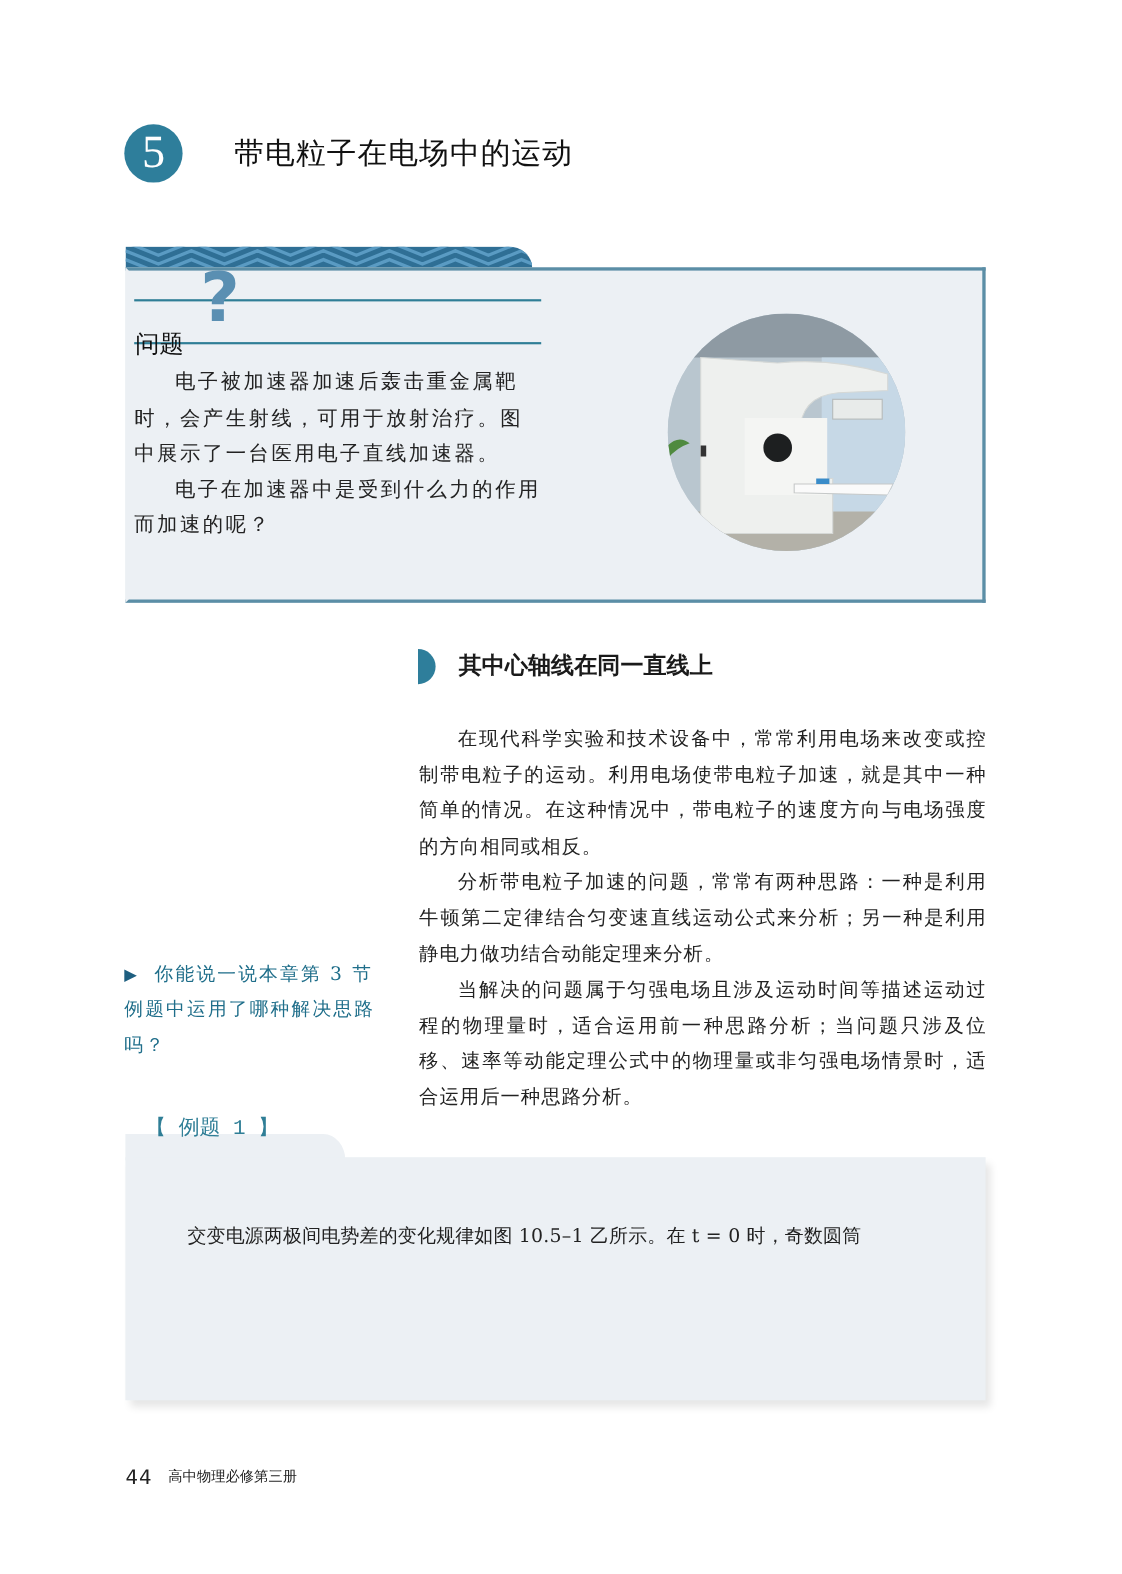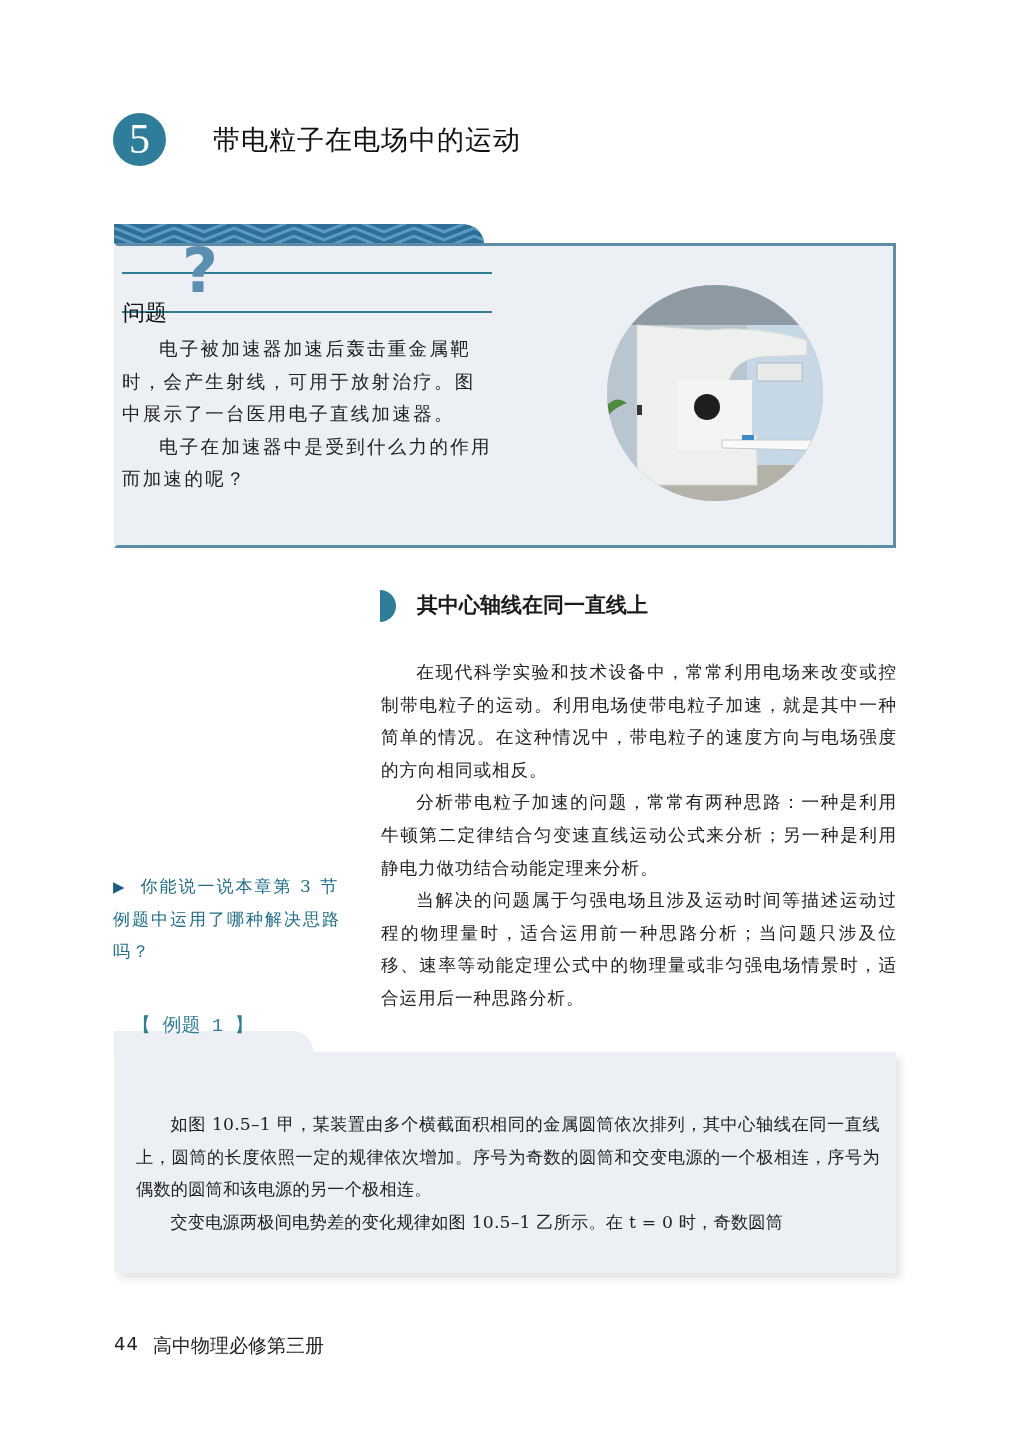--- a/index.html
+++ b/index.html
@@ -16,21 +16,21 @@
   
   .qbox-band { position: absolute; left: 114px; top: 224px; width: 370px; height: 20px; overflow: hidden;
                border-top-right-radius: 22px 20px; }
   .qbox-band svg { display: block; }
   .qbox { position: absolute; left: 114px; top: 243px; width: 776px; height: 299px;
           background: #ecf0f4; border: 3px solid #5b8ea6; border-left: 3px solid #ecf0f4; box-sizing: content-box; }
   .qbox-line { position: absolute; left: 122px; height: 2px; width: 370px; background: #2f7e96; }
   .qbox-label { position: absolute; left: 123px; top: 278px; font-family: Liberation Sans, sans-serif; font-size: 22px; color: #111; margin-top: 20px; }
   .qmark { position: absolute; left: 182px; top: 240px; font-family: "DejaVu Sans", sans-serif; font-weight: bold;
            font-size: 62px; color: #5a8fb2; line-height: 62px; }
-  .qtext { position: absolute; left: 122px; top: 333px; width: 372px; font-family: Liberation Sans, sans-serif;
+  .qtext { position: absolute; left: 122px; top: 333px; width: 372px; font-family: Liberation Mono, monospace;
            font-size: 18.5px; line-height: 32.5px; letter-spacing: 2.3px; color: #222; }
   .qtext p { margin: 0; text-indent: 2em; }
 
   .photo { position: absolute; left: 607px; top: 285px; width: 216px; height: 216px; border-radius: 50%; overflow: hidden;
            background: #c9d3da; }
 
   
   .sub-marker { position: absolute; left: 380px; top: 590px; width: 16px; height: 32px; background: #2e7e9b;
                 border-radius: 0 16px 16px 0; }
   .sub-title { position: absolute; left: 417px; top: 588px; font-family: "DejaVu Sans", sans-serif; font-weight: bold;
@@ -50,21 +50,21 @@
   .ex-box { position: absolute; left: 114px; top: 1052px; width: 782px; height: 221px; background: #ecf0f4;
             box-shadow: 5px 6px 7px rgba(0,0,0,0.10); }
   .ex-label { position: absolute; left: 132px; top: 1011px; font-family: Liberation Mono, monospace; font-size: 19px;
               color: #2f7e96; line-height: 30px; }
   .ex-text { position: absolute; left: 136px; top: 1108px; width: 744px; font-family: "DejaVu Serif", serif;
              font-size: 17.2px; line-height: 32.5px; color: #222; text-align: justify; letter-spacing: 0.2px; }
   .ex-text p { margin: 0; text-indent: 2em; }
 
   
   .page-num { position: absolute; left: 114px; top: 1333px; font-family: "DejaVu Sans", sans-serif; font-size: 18px; color: #222; letter-spacing: 1px; }
-  .book-title { position: absolute; left: 153px; top: 1333px; font-family: "DejaVu Sans", sans-serif; font-size: 19px; color: #222; }
+  .book-title { position: absolute; left: 153px; top: 1333px; font-family: "DejaVu Sans", sans-serif; font-size: 13px; color: #222; }
 </style>
 </head>
 <body>
 
 <div class="sec-num">5</div>
 <div class="sec-title">带电粒子在电场中的运动</div>
 
 <div class="qbox-band">
   <svg width="370" height="20" viewBox="0 0 370 20" xmlns="http://www.w3.org/2000/svg">
     <rect width="370" height="20" fill="#2f6f95"></rect>
@@ -110,18 +110,17 @@
 </div>
 
 <div class="side-note">
   <span class="arrow">▶</span><span>你能说一说本章第 3 节例题中运用了哪种解决思路吗？</span>
 </div>
 
 <div class="ex-tab"></div>
 <div class="ex-box"></div>
 <div class="ex-label">【 例题 1 】</div>
 <div class="ex-text">
-  <p>如图 10.5–1 甲，某装置由多个横截面积相同的金属圆筒依次排列，其中心轴线在同一直线上，圆筒的长度依照一定的规律依次增加。序号为奇数的圆筒和交变电源的一个极相连，序号为偶数的圆筒和该电源的另一个极相连。</p>
   <p>交变电源两极间电势差的变化规律如图 10.5–1 乙所示。在 t = 0 时，奇数圆筒</p>
 </div>
 
 <div class="page-num">44</div>
 <div class="book-title">高中物理必修第三册</div>
 
 </body></html>

